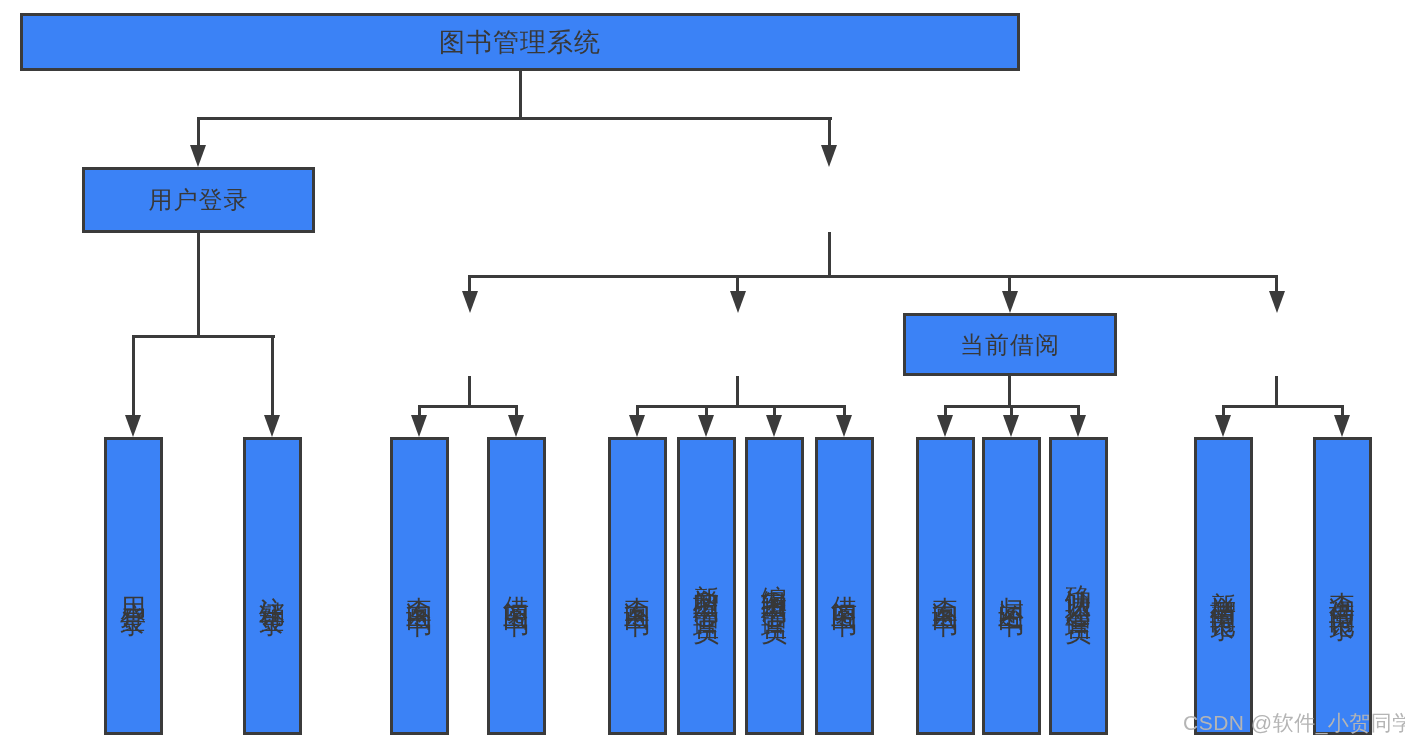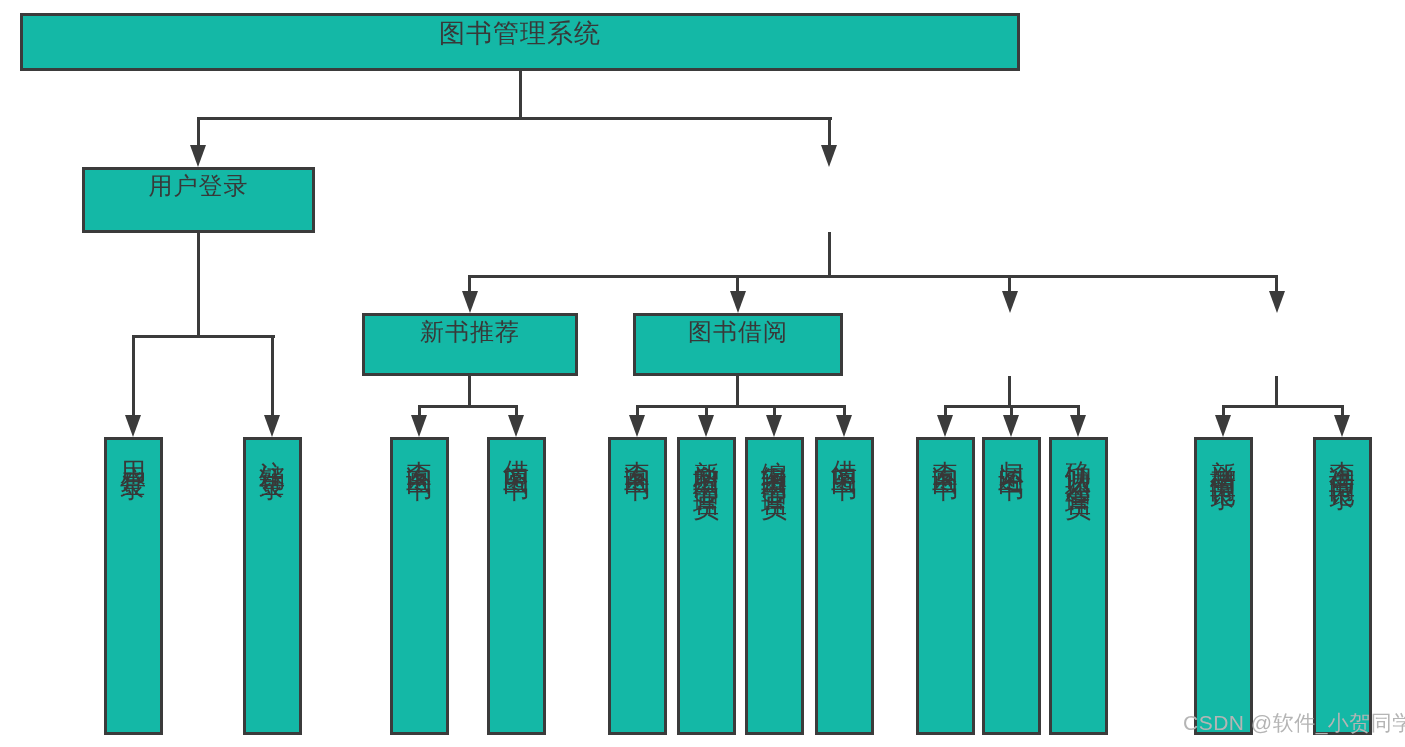--- a/index.html
+++ b/index.html
@@ -12,23 +12,23 @@
   #canvas{
     position:relative;
     width:1405px;height:747px;
     background:#ffffff;
     overflow:hidden;
   }
   .box{
     position:absolute;
     box-sizing:border-box;
     border:3px solid var(--line);
-    background:#14b8a6;
+    background:#3b82f6;
     display:flex;
-    align-items:flex-start;
+    align-items:center;
     justify-content:center;
     color:var(--text);
   }
   .hbox{font-size:24px;letter-spacing:1px;}
   .rootbox{font-size:26px;letter-spacing:1px;}
   .leaf span{
     writing-mode:vertical-rl;
     text-orientation:mixed;
     font-size:26px;
     line-height:1;
@@ -85,25 +85,22 @@
   <div class="hline" style="left:468px;top:275px;width:810px"></div>
   <div class="vline" style="left:468px;top:275px;height:20px"></div>
   <div class="arw" style="left:462px;top:291px"></div>
   <div class="vline" style="left:736px;top:275px;height:20px"></div>
   <div class="arw" style="left:730px;top:291px"></div>
   <div class="vline" style="left:1008px;top:275px;height:20px"></div>
   <div class="arw" style="left:1002px;top:291px"></div>
   <div class="vline" style="left:1275px;top:275px;height:20px"></div>
   <div class="arw" style="left:1269px;top:291px"></div>
 
-  <div class="box hbox" style="left:362px;top:313px;width:216px;height:63px">
-    <span>新书推荐</span>
-  </div>
-  <div class="box hbox" style="left:633px;top:313px;width:210px;height:63px">
-    <span>图书借阅</span>
+  <div class="box hbox" style="left:903px;top:313px;width:214px;height:63px">
+    <span>当前借阅</span>
   </div>
 
   <div class="vline" style="left:468px;top:376px;height:31px"></div>
   <div class="hline" style="left:418px;top:405px;width:100px"></div>
   <div class="vline" style="left:418px;top:405px;height:14px"></div>
   <div class="arw" style="left:411px;top:415px"></div>
   <div class="vline" style="left:515px;top:405px;height:14px"></div>
   <div class="arw" style="left:508px;top:415px"></div>
 
   <div class="vline" style="left:736px;top:376px;height:31px"></div>

